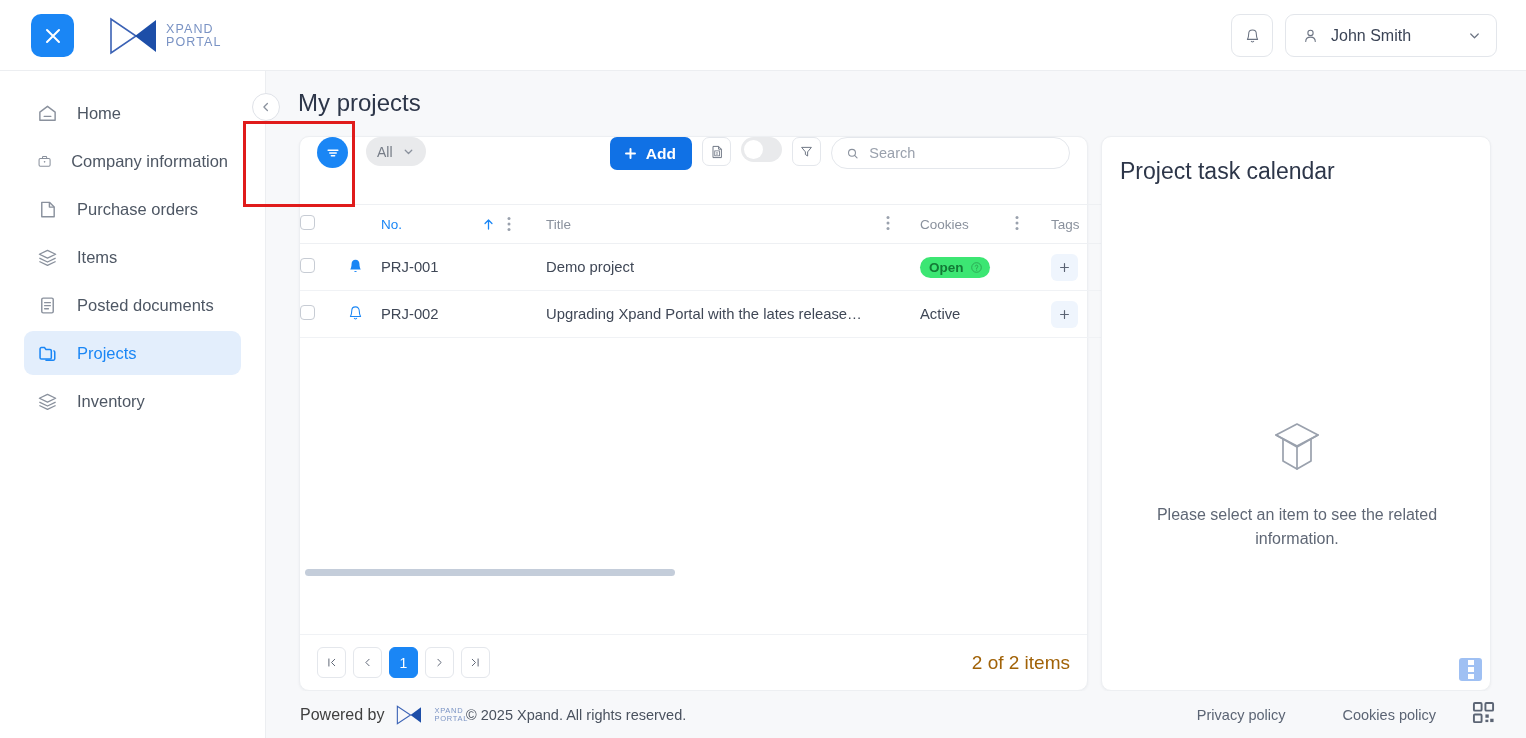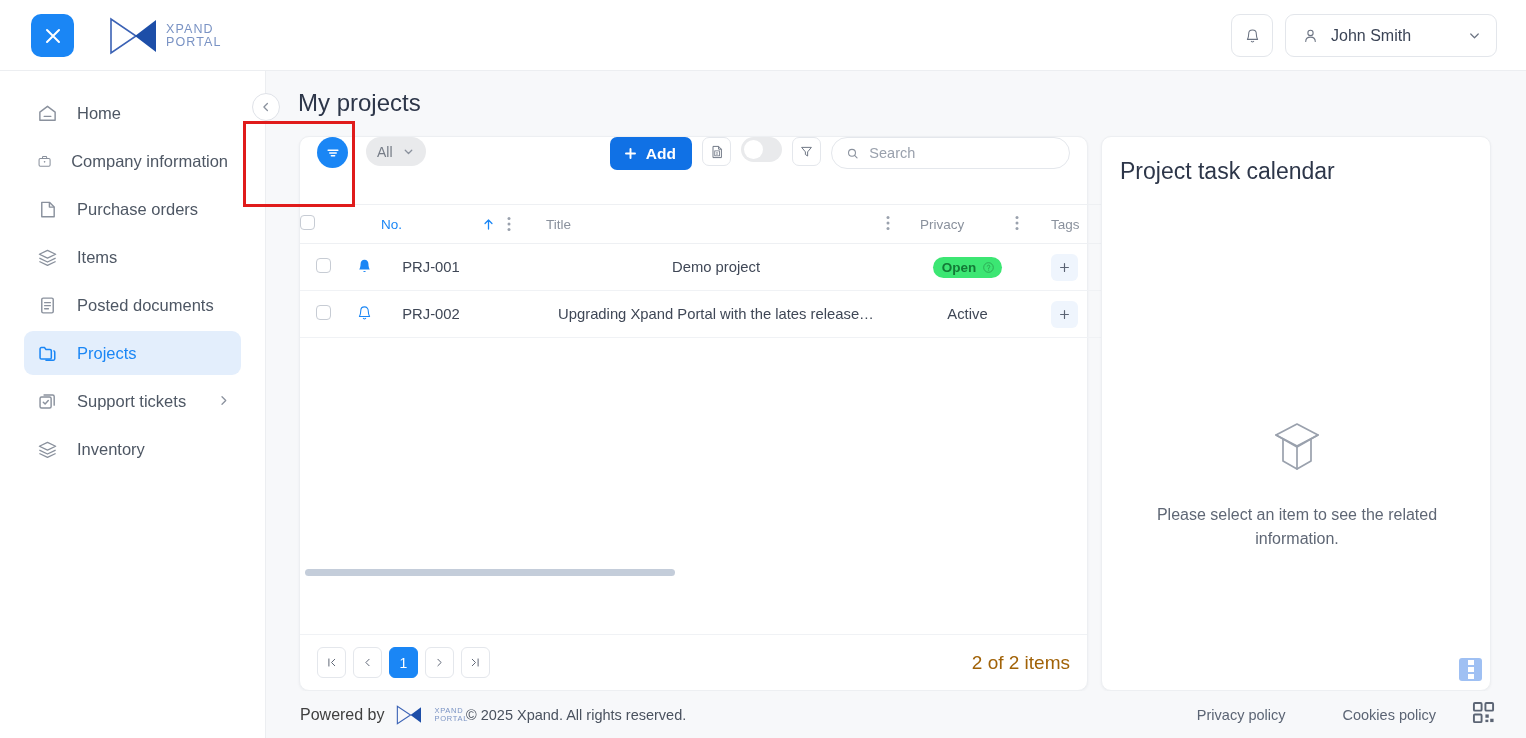--- a/index.html
+++ b/index.html
@@ -121,21 +121,21 @@
   th.c-check { width: 47px; padding-left: 18px; }
   th.c-bell  { width: 34px; }
   th.c-no    { width: 100px; color: #1a86f5 !important; }
   th.c-sort  { width: 65px; }
   th.c-title { width: 340px; }
   th.c-kebab { width: 34px; }
   th.c-status{ width: 95px; }
   th.c-kebab2{ width: 36px; }
   th.c-tags  { width: 60px; }
   table.grid tbody tr { height: 47px; border-bottom: 1px solid #f0f2f5; }
-  table.grid td { font-size: 14.8px; color: #3f4756; padding: 0; vertical-align: middle; text-align: center; }
+  table.grid td { font-size: 14.8px; color: #3f4756; padding: 0; vertical-align: middle; }
   td.c-check { padding-left: 18px; }
   .row-no { color: #1a86f5; cursor: pointer; }
   .checkbox {
     width: 15px; height: 15px; border: 1px solid #c7ccd4; border-radius: 4px; background: #fff;
     cursor: pointer; display: inline-block;
   }
   .badge-open {
     display: inline-flex; align-items: center; gap: 6px; background: #3ce673;
     border-radius: 11px; height: 21px; padding: 0 7px 0 9px;
     font-size: 13.5px; font-weight: 700; color: #137a36;
@@ -291,31 +291,20 @@
     </div>
 
     <div class="side-item active">
       <svg width="21" height="21" viewBox="0 0 22 22">
         <path d="M3.2 6.2 a1.4 1.4 0 0 1 1.4 -1.4 h3.2 l1.6 1.9 h4.2 a1.4 1.4 0 0 1 1.4 1.4 v7.3 a1.4 1.4 0 0 1 -1.4 1.4 h-9 a1.4 1.4 0 0 1 -1.4 -1.4 Z" fill="none" stroke="#1a86f5" stroke-width="1.6" stroke-linejoin="round"></path>
         <path d="M17.2 8.2 a1.4 1.4 0 0 1 1.4 1.4 v7 a1.4 1.4 0 0 1 -1.4 1.4 h-8.4" fill="none" stroke="#1a86f5" stroke-width="1.6" stroke-linejoin="round"></path>
       </svg>
       <span class="lbl">Projects</span>
     </div>
 
-    <div class="side-item">
-      <svg width="21" height="21" viewBox="0 0 22 22">
-        <rect x="3.2" y="6.2" width="11.6" height="11.6" rx="1.6" fill="none" stroke="#8a919d" stroke-width="1.5"></rect>
-        <path d="M6.6 11.8 L8.5 13.7 L11.8 10" fill="none" stroke="#8a919d" stroke-width="1.5" stroke-linecap="round" stroke-linejoin="round"></path>
-        <path d="M7.4 4.2 h9 a1.6 1.6 0 0 1 1.6 1.6 v9" fill="none" stroke="#8a919d" stroke-width="1.5" stroke-linecap="round"></path>
-      </svg>
-      <span class="lbl">Support tickets</span>
-      <svg class="side-chevron" width="15" height="15" viewBox="0 0 20 20">
-        <path d="M8 5 L13 10 L8 15" fill="none" stroke="#8a919d" stroke-width="1.7" stroke-linecap="round" stroke-linejoin="round"></path>
-      </svg>
-    </div>
 
     <div class="side-item">
       <svg width="21" height="21" viewBox="0 0 22 22">
         <path d="M11 3.5 L19.5 7.6 L11 11.7 L2.5 7.6 Z" fill="none" stroke="#8a919d" stroke-width="1.4" stroke-linejoin="round"></path>
         <path d="M2.5 11.6 L11 15.7 L19.5 11.6" fill="none" stroke="#8a919d" stroke-width="1.4" stroke-linejoin="round"></path>
         <path d="M2.5 15.2 L11 19.3 L19.5 15.2" fill="none" stroke="#8a919d" stroke-width="1.4" stroke-linejoin="round"></path>
       </svg>
       <span class="lbl">Inventory</span>
     </div>
   </div>
@@ -405,21 +394,21 @@
               </span>
             </th>
             <th class="c-title">Title</th>
             <th class="c-kebab">
               <svg width="4" height="16" viewBox="0 0 4 16">
                 <circle cx="2" cy="2.4" r="1.5" fill="#9aa1ad"></circle>
                   <circle cx="2" cy="8" r="1.5" fill="#9aa1ad"></circle>
                   <circle cx="2" cy="13.6" r="1.5" fill="#9aa1ad"></circle>
               </svg>
             </th>
-            <th class="c-status">Privacy</th>
+            <th class="c-status">Cookies</th>
             <th class="c-kebab2">
               <svg width="4" height="16" viewBox="0 0 4 16">
                 <circle cx="2" cy="2.4" r="1.5" fill="#9aa1ad"></circle>
                   <circle cx="2" cy="8" r="1.5" fill="#9aa1ad"></circle>
                   <circle cx="2" cy="13.6" r="1.5" fill="#9aa1ad"></circle>
               </svg>
             </th>
             <th class="c-tags">Tags</th>
           </tr>
         </thead>

